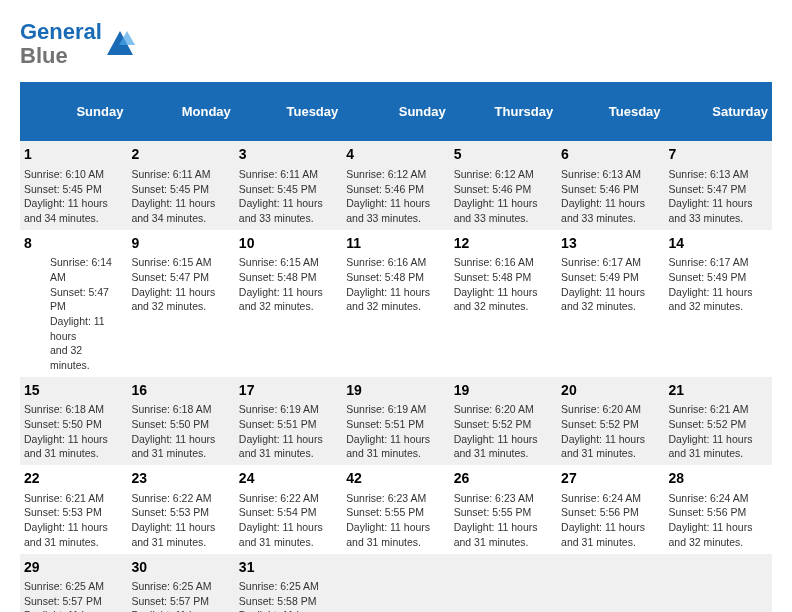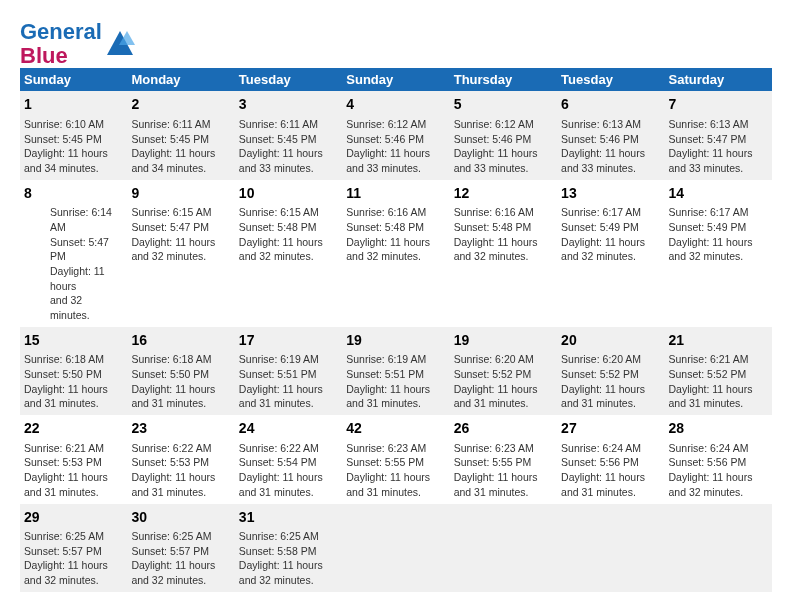--- a/index.html
+++ b/index.html
@@ -7,21 +7,21 @@
       font-family: Arial, sans-serif;
       background: #fff;
       width: 792px;
       min-height: 612px;
       padding: 20px;
     }
     .header {
       display: flex;
       justify-content: space-between;
       align-items: flex-start;
-      margin-bottom: 0;
+      margin-bottom: 14px;
     }
     .logo {
       display: flex;
       align-items: center;
     }
     .logo-text {
       font-size: 22px;
       font-weight: bold;
       color: #333;
       line-height: 1.1;
@@ -49,22 +49,22 @@
     table {
       width: 100%;
       border-collapse: collapse;
       font-size: 11px;
     }
     thead tr {
       background-color: #1a6bb5;
       color: white;
     }
     thead th {
-      padding: 4px 4px;
-      text-align: left;
+      padding: 22px 4px;
+      text-align: right;
       font-size: 13px;
       font-weight: bold;
     }
     tbody tr {
       vertical-align: top;
     }
     tbody tr:nth-child(odd) {
       background-color: #f0f0f0;
     }
     tbody tr:nth-child(even) {
@@ -86,21 +86,21 @@
       font-size: 10.5px;
       color: #333;
     }
   </style>
 </head>
 <body>
 
 <div class="header">
   <div class="logo">
     <div>
-      <div class="logo-text"><span style="color:#1a6bb5;font-size:22px;font-weight:bold;">General</span><br><span style="color:#be185d;font-size:22px;font-weight:bold;">Blue</span></div>
+      <div class="logo-text"><span style="color:#1a6bb5;font-size:22px;font-weight:bold;">General</span><br><span style="color:#737373;font-size:22px;font-weight:bold;">Blue</span></div>
     </div>
     <svg class="logo-icon" viewBox="0 0 30 30">
       <polygon points="15,2 28,26 2,26" fill="#1a6bb5"></polygon>
       <polygon points="22,2 30,16 14,16" fill="#4da6e8" opacity="0.7"></polygon>
     </svg>
   </div>
   <div class="title-block">
     <div class="month-title"></div>
     <div class="location"></div>
   </div>

